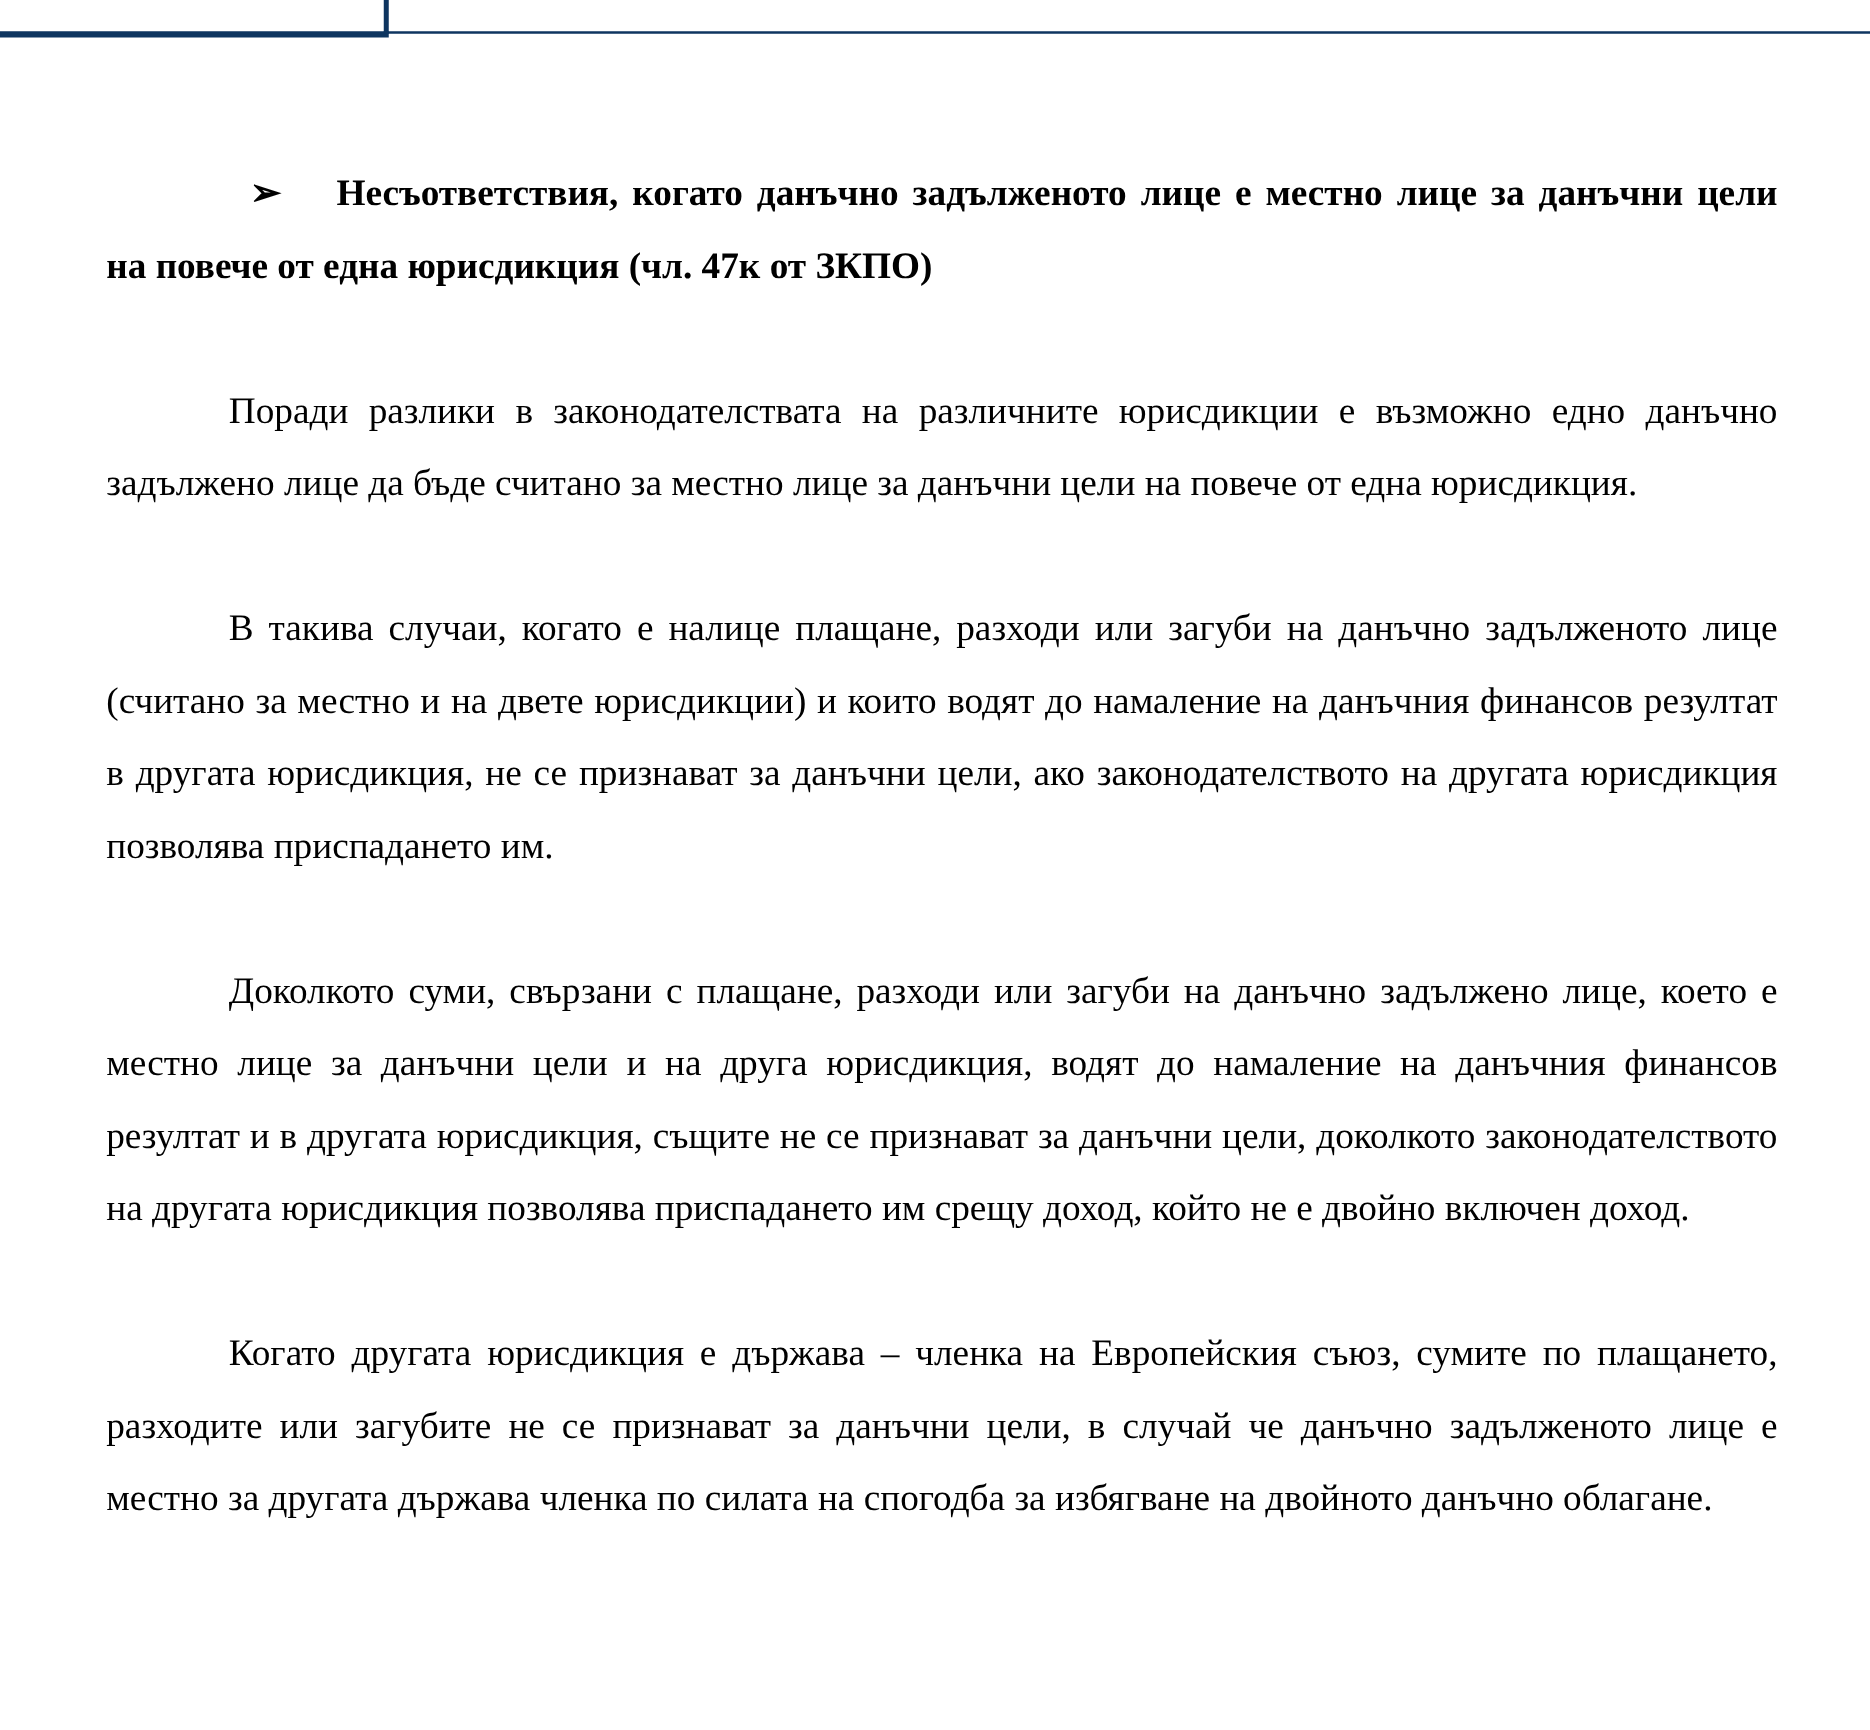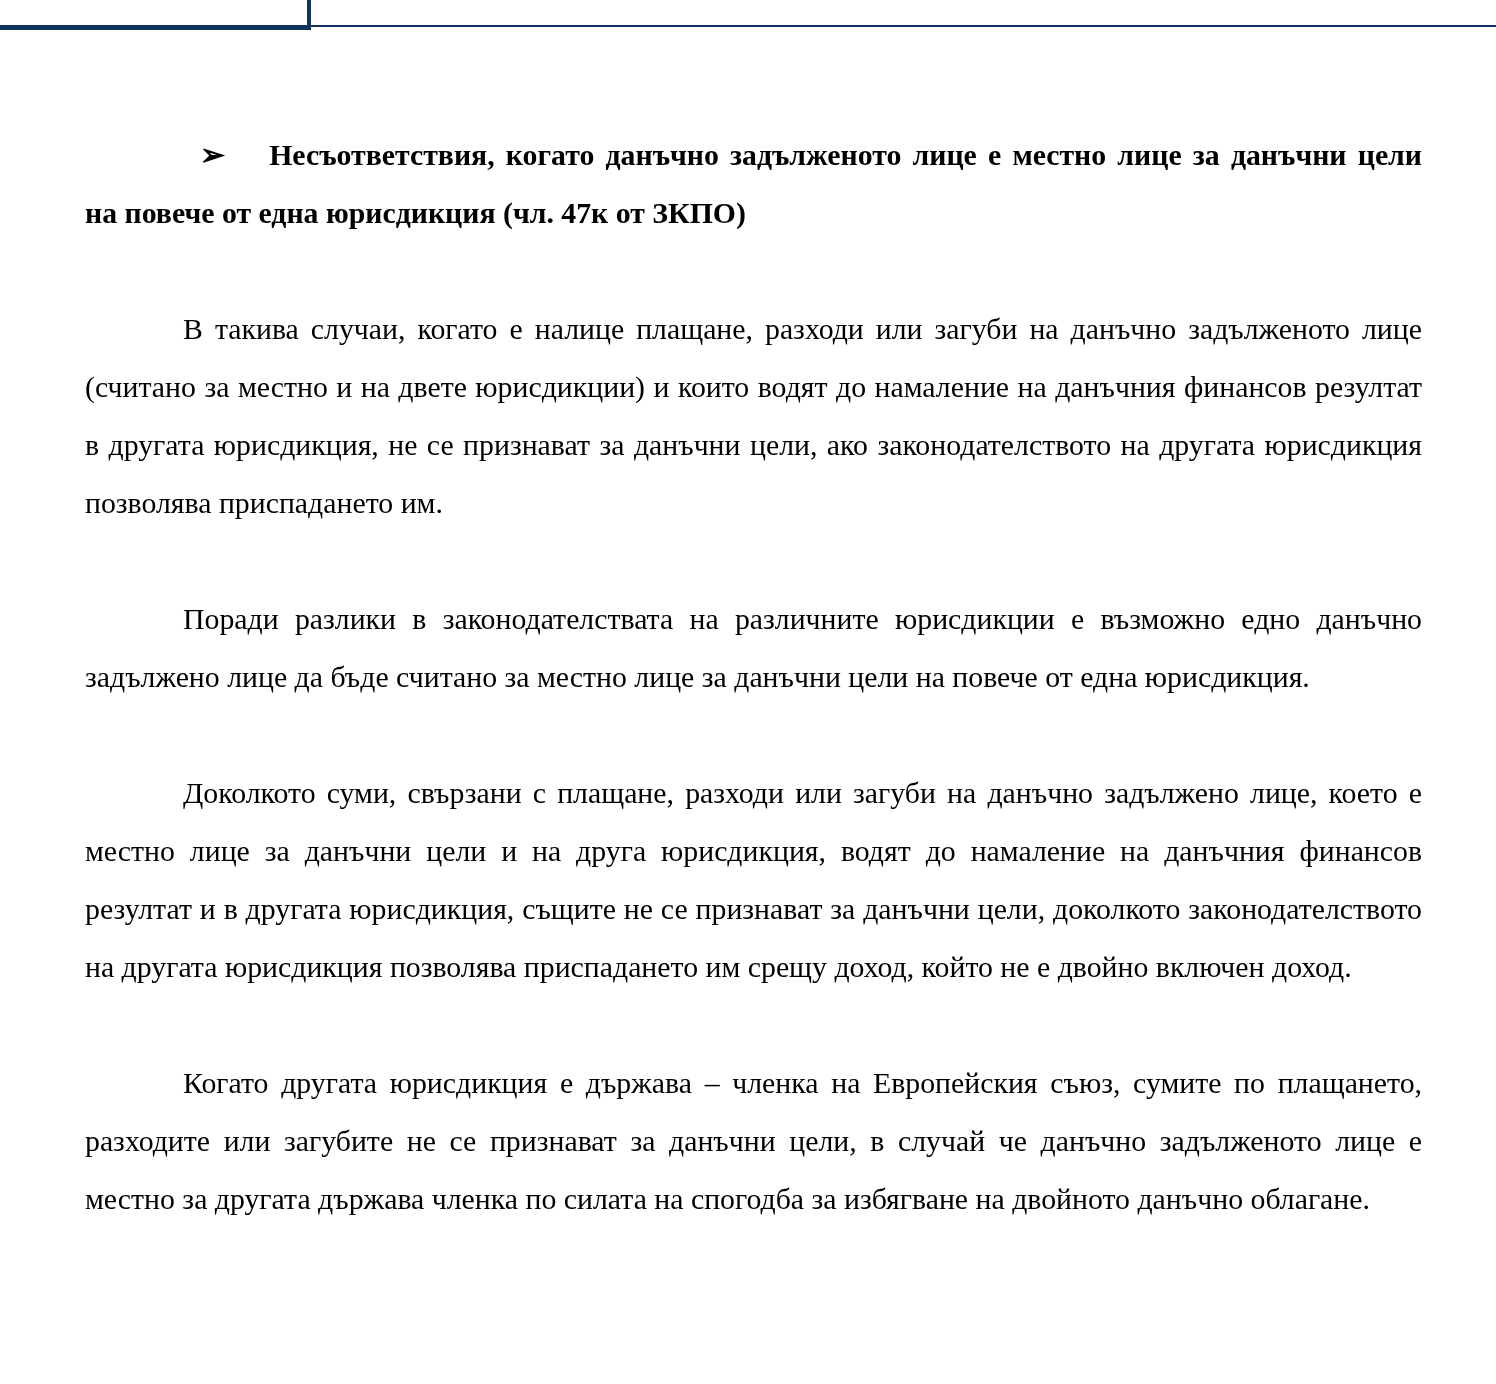--- a/index.html
+++ b/index.html
@@ -81,20 +81,20 @@
 <div class="page">
 
   <div class="rule-thick"></div>
   <div class="rule-thin"></div>
   <div class="rule-vert"></div>
 
   <div class="content">
     <p class="heading"><span class="bullet">➢</span><span class="tab"></span><span>Несъответствия, когато данъчно задълженото лице е местно лице за данъчни цели на повече от една юрисдикция (чл. 47к от ЗКПО)</span></p>
 
     <div>
+        <p class="para">Поради разлики в законодателствата на различните юрисдикции е възможно едно данъчно задължено лице да бъде считано за местно лице за данъчни цели на повече от една юрисдикция.</p>
         <p class="para">В такива случаи, когато е налице плащане, разходи или загуби на данъчно задълженото лице (считано за местно и на двете юрисдикции) и които водят до намаление на данъчния финансов резултат в другата юрисдикция, не се признават за данъчни цели, ако законодателството на другата юрисдикция позволява приспадането им.</p>
-        <p class="para">Поради разлики в законодателствата на различните юрисдикции е възможно едно данъчно задължено лице да бъде считано за местно лице за данъчни цели на повече от една юрисдикция.</p>
         <p class="para">Доколкото суми, свързани с плащане, разходи или загуби на данъчно задължено лице, което е местно лице за данъчни цели и на друга юрисдикция, водят до намаление на данъчния финансов резултат и в другата юрисдикция, същите не се признават за данъчни цели, доколкото законодателството на другата юрисдикция позволява приспадането им срещу доход, който не е двойно включен доход.</p>
         <p class="para">Когато другата юрисдикция е държава – членка на Европейския съюз, сумите по плащането, разходите или загубите не се признават за данъчни цели, в случай че данъчно задълженото лице е местно за другата държава членка по силата на спогодба за избягване на двойното данъчно облагане.</p>
       </div>
   </div>
 
 </div>
 
 </body></html>

